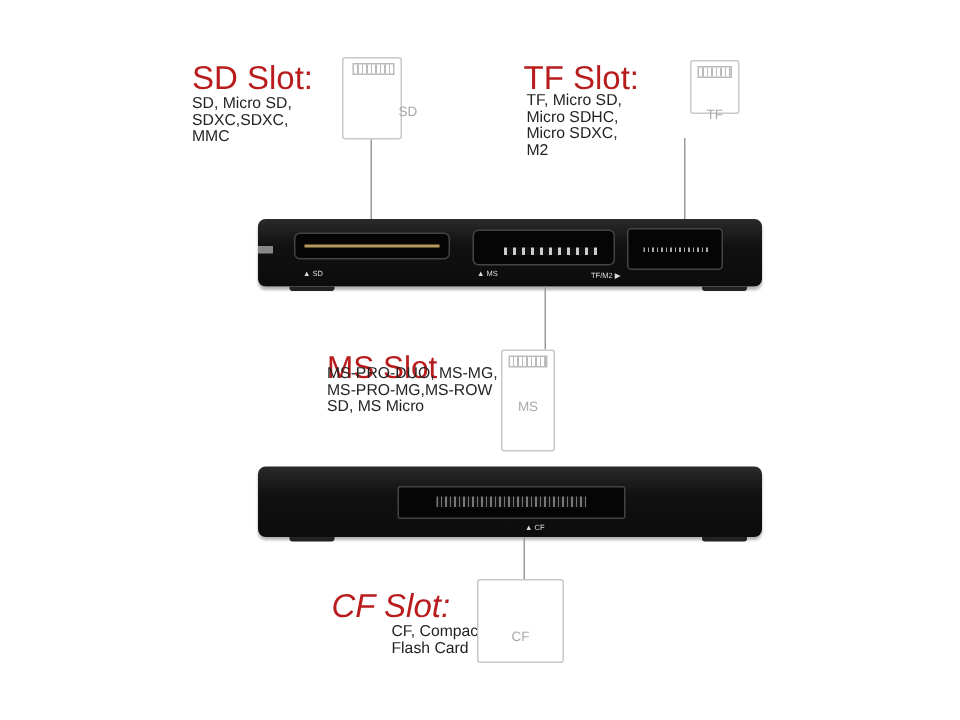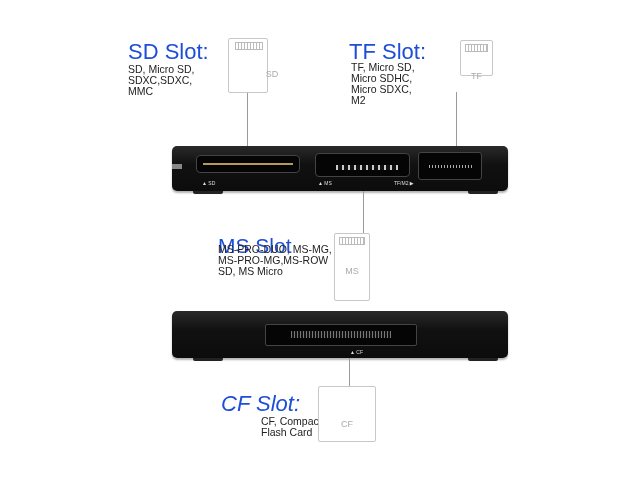--- a/index.html
+++ b/index.html
@@ -1,19 +1,19 @@
 <!DOCTYPE html>
 <html><head>
 <meta charset="utf-8">
 <style>
   html, body { margin:0; padding:0; }
   body { width:640px; height:480px; background:#ffffff; position:relative; overflow:hidden;
          font-family:"Liberation Sans", sans-serif; color:#111; }
   .abs { position:absolute; }
-  .title { font-size:22px; line-height:22px; white-space:nowrap; color:#1d4ed8; }
+  .title { font-size:22px; line-height:22px; white-space:nowrap; color:#b91c1c; }
   .desc { font-size:10.5px; line-height:11px; white-space:pre; color:#222; }
   .line { position:absolute; background:#9a9a9a; width:1px; }
   .card { position:absolute; border:1.5px solid #c8c8c8; background:#fff; box-sizing:border-box; border-radius:2px; }
   .card-label { position:absolute; width:100%; text-align:center; font-size:9px; color:#aaa; }
   .pins { position:absolute; left:4px; right:4px; top:3px; height:8px; border:1px solid #bbb; box-sizing:border-box;
           background:repeating-linear-gradient(90deg,#fff 0 2px,#bbb 2px 3px); }
   .device { position:absolute; background:linear-gradient(#2a2a2a,#111 40%,#0c0c0c); border-radius:5px; box-shadow:0 2px 2px rgba(0,0,0,0.3); }
   .slot { position:absolute; background:#050505; border:1px solid #444; border-radius:4px; box-sizing:border-box; }
   .slot-label { position:absolute; font-size:5px; color:#ddd; white-space:nowrap; }
   .foot { position:absolute; height:3px; background:#222; border-radius:0 0 2px 2px; }

